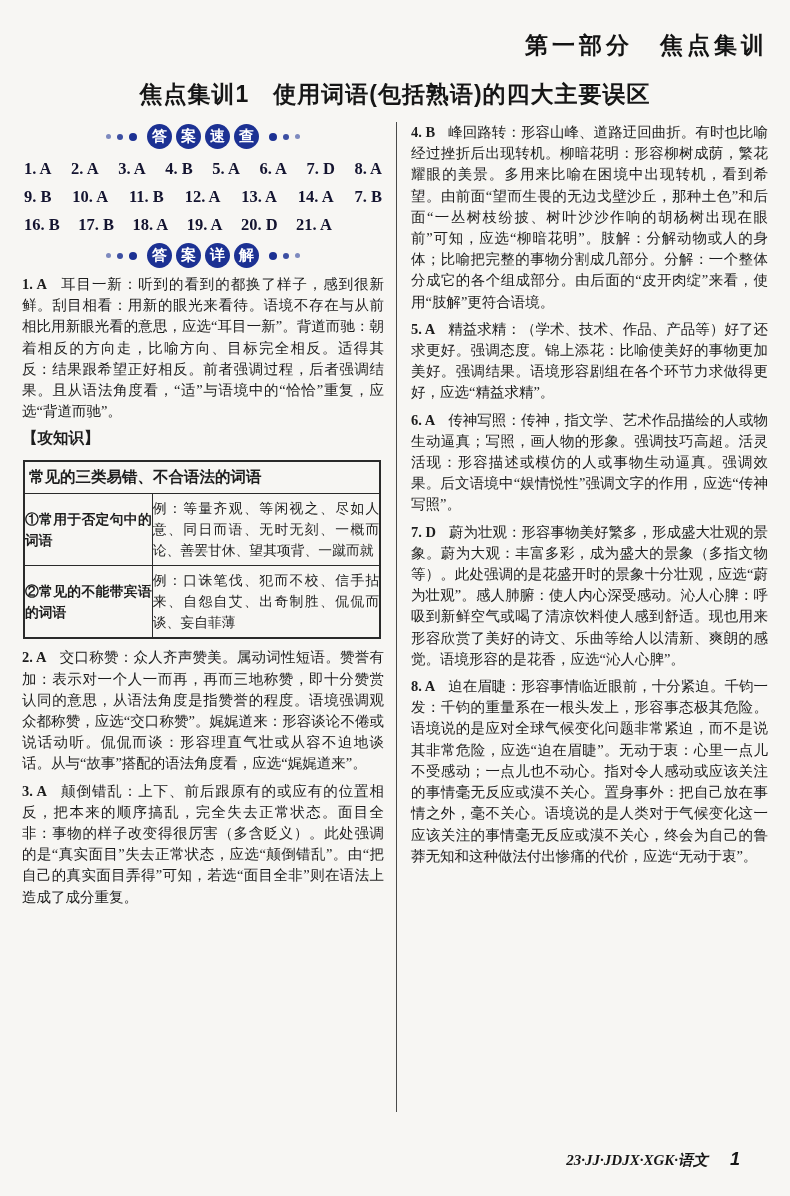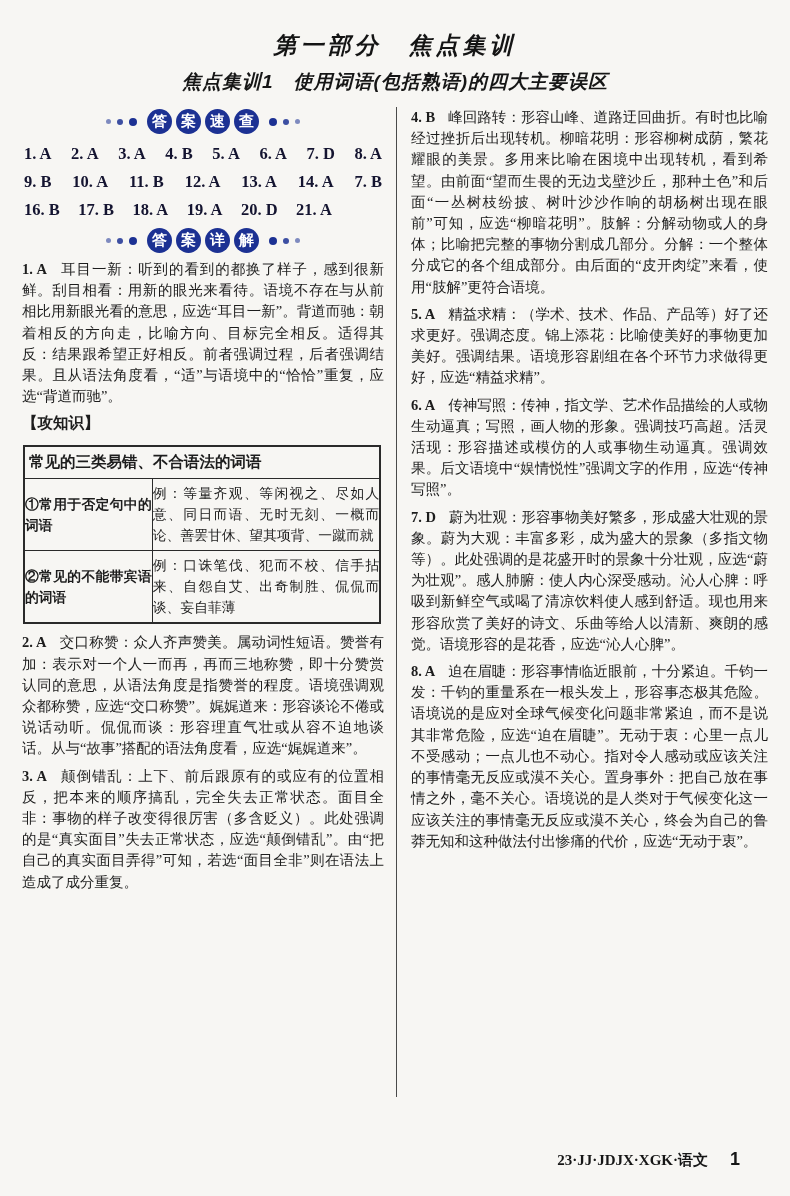--- a/index.html
+++ b/index.html
@@ -7,26 +7,26 @@
     width:790px;height:1196px;
     background:#f7f6f3;
     color:#1d1d1d;
     font-family:"Liberation Serif","DejaVu Serif",serif;
     overflow:hidden;
     position:relative;
   }
   .page{position:relative;width:790px;height:1196px;box-sizing:border-box;padding:24px 22px 0 22px;}
   
   .part-title{
-    text-align:center;font-family:"Liberation Sans","DejaVu Sans",sans-serif;
-    font-weight:bold;font-size:23px;letter-spacing:4px;margin:6px 0 8px 0;color:#141414;font-style:italic;
+    text-align:right;font-family:"Liberation Sans","DejaVu Sans",sans-serif;
+    font-weight:bold;font-size:23px;letter-spacing:4px;margin:6px 0 18px 0;color:#141414;
   }
   .section-title{
     text-align:center;font-family:"Liberation Sans","DejaVu Sans",sans-serif;
-    font-weight:bold;font-size:19px;letter-spacing:1px;margin:0 0 12px 0;color:#161616;font-style:italic;
+    font-weight:bold;font-size:23px;letter-spacing:1px;margin:0 0 12px 0;color:#161616;
   }
   
   .columns{display:flex;align-items:stretch;min-height:990px;}
   .col{box-sizing:border-box;}
   .col-left{width:374px;padding-right:12px;}
   .col-right{width:372px;border-left:1px solid #4a4a4a;padding-left:14px;}
   
   .stamp-row{display:flex;align-items:center;justify-content:center;margin:2px 0 6px 0;}
   .stamp-char{
     display:inline-flex;align-items:center;justify-content:center;
@@ -54,21 +54,21 @@
   table.k-table th{
     border:1px solid #2a2a2a;font-family:"Liberation Sans","DejaVu Sans",sans-serif;
     font-weight:bold;font-size:15.5px;padding:5px 4px;text-align:left;
   }
   table.k-table td{border:1px solid #2a2a2a;font-size:13.8px;line-height:21px;padding:4px 0;vertical-align:middle;text-align:justify;}
   td.k-cat{width:36%;font-weight:bold;}
   
   .footer{
     position:absolute;right:50px;bottom:26px;
     font-family:"Liberation Serif","DejaVu Serif",serif;
-    font-weight:bold;font-size:15px;color:#161616;
+    font-weight:bold;font-size:15px;color:#161616;font-style:italic;
   }
   .footer .pageno{font-size:18px;margin-left:22px;font-family:"Liberation Sans","DejaVu Sans",sans-serif;}
 </style>
 </head>
 <body>
 
 <div class="page">
 
   <div class="part-title">第一部分　焦点集训</div>
   <div class="section-title">焦点集训1　使用词语(包括熟语)的四大主要误区</div>

